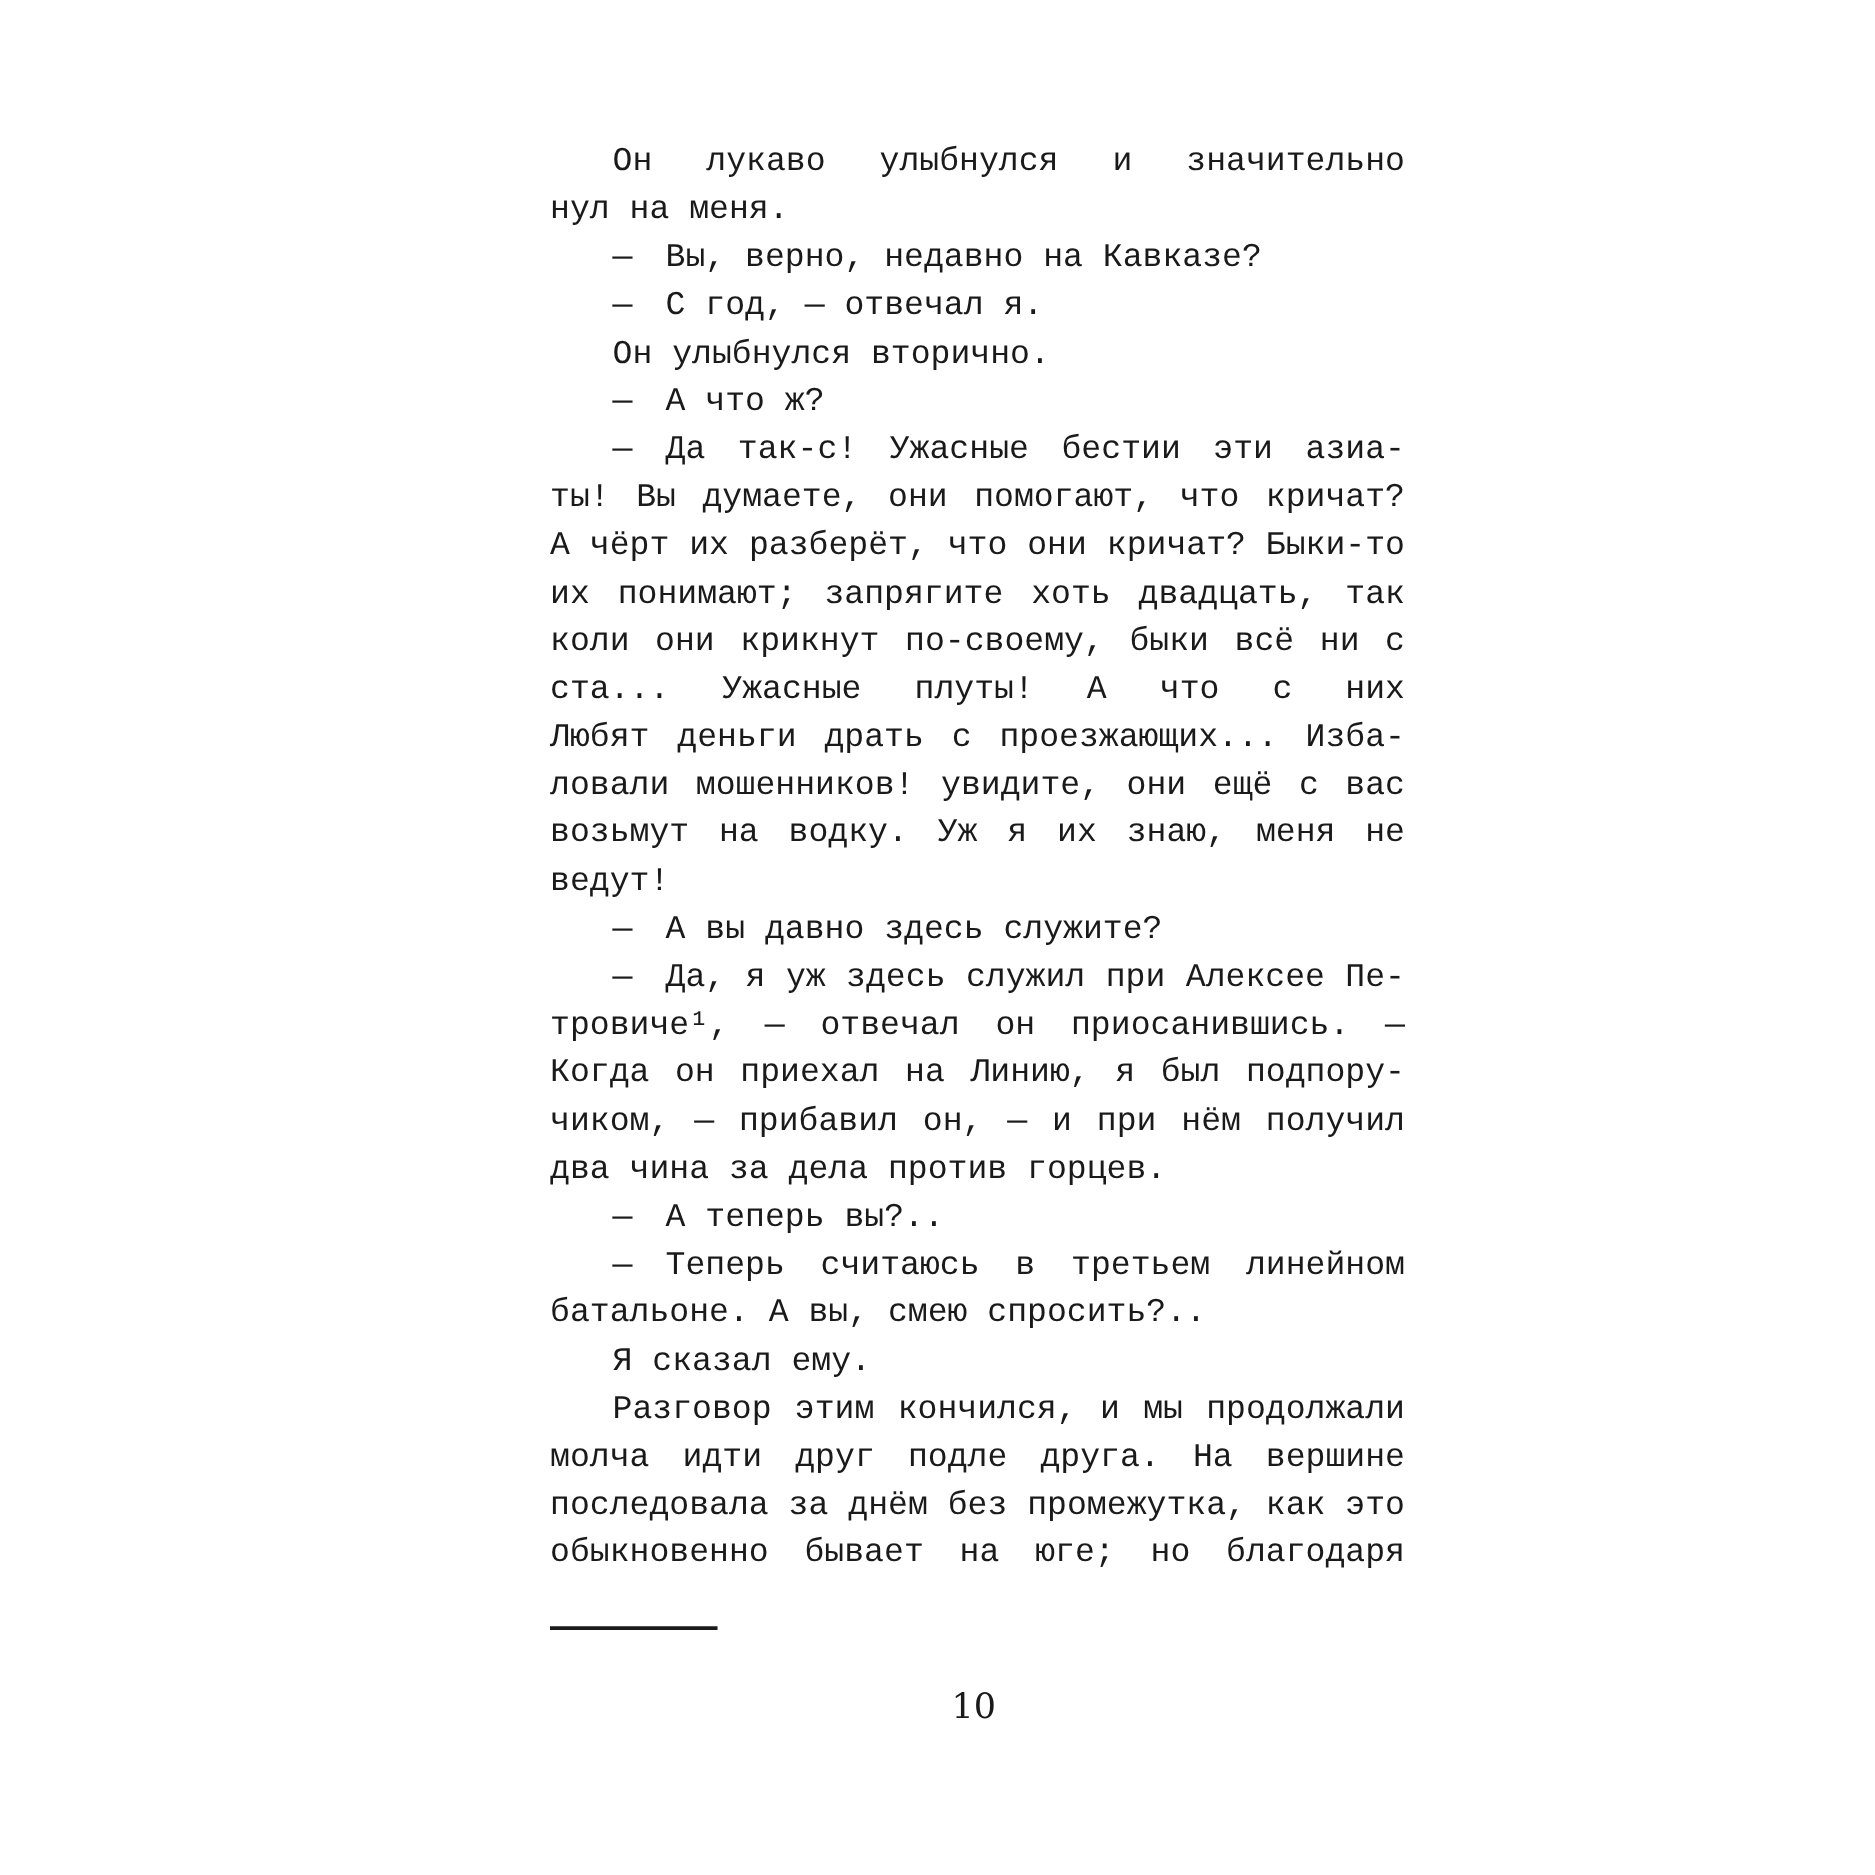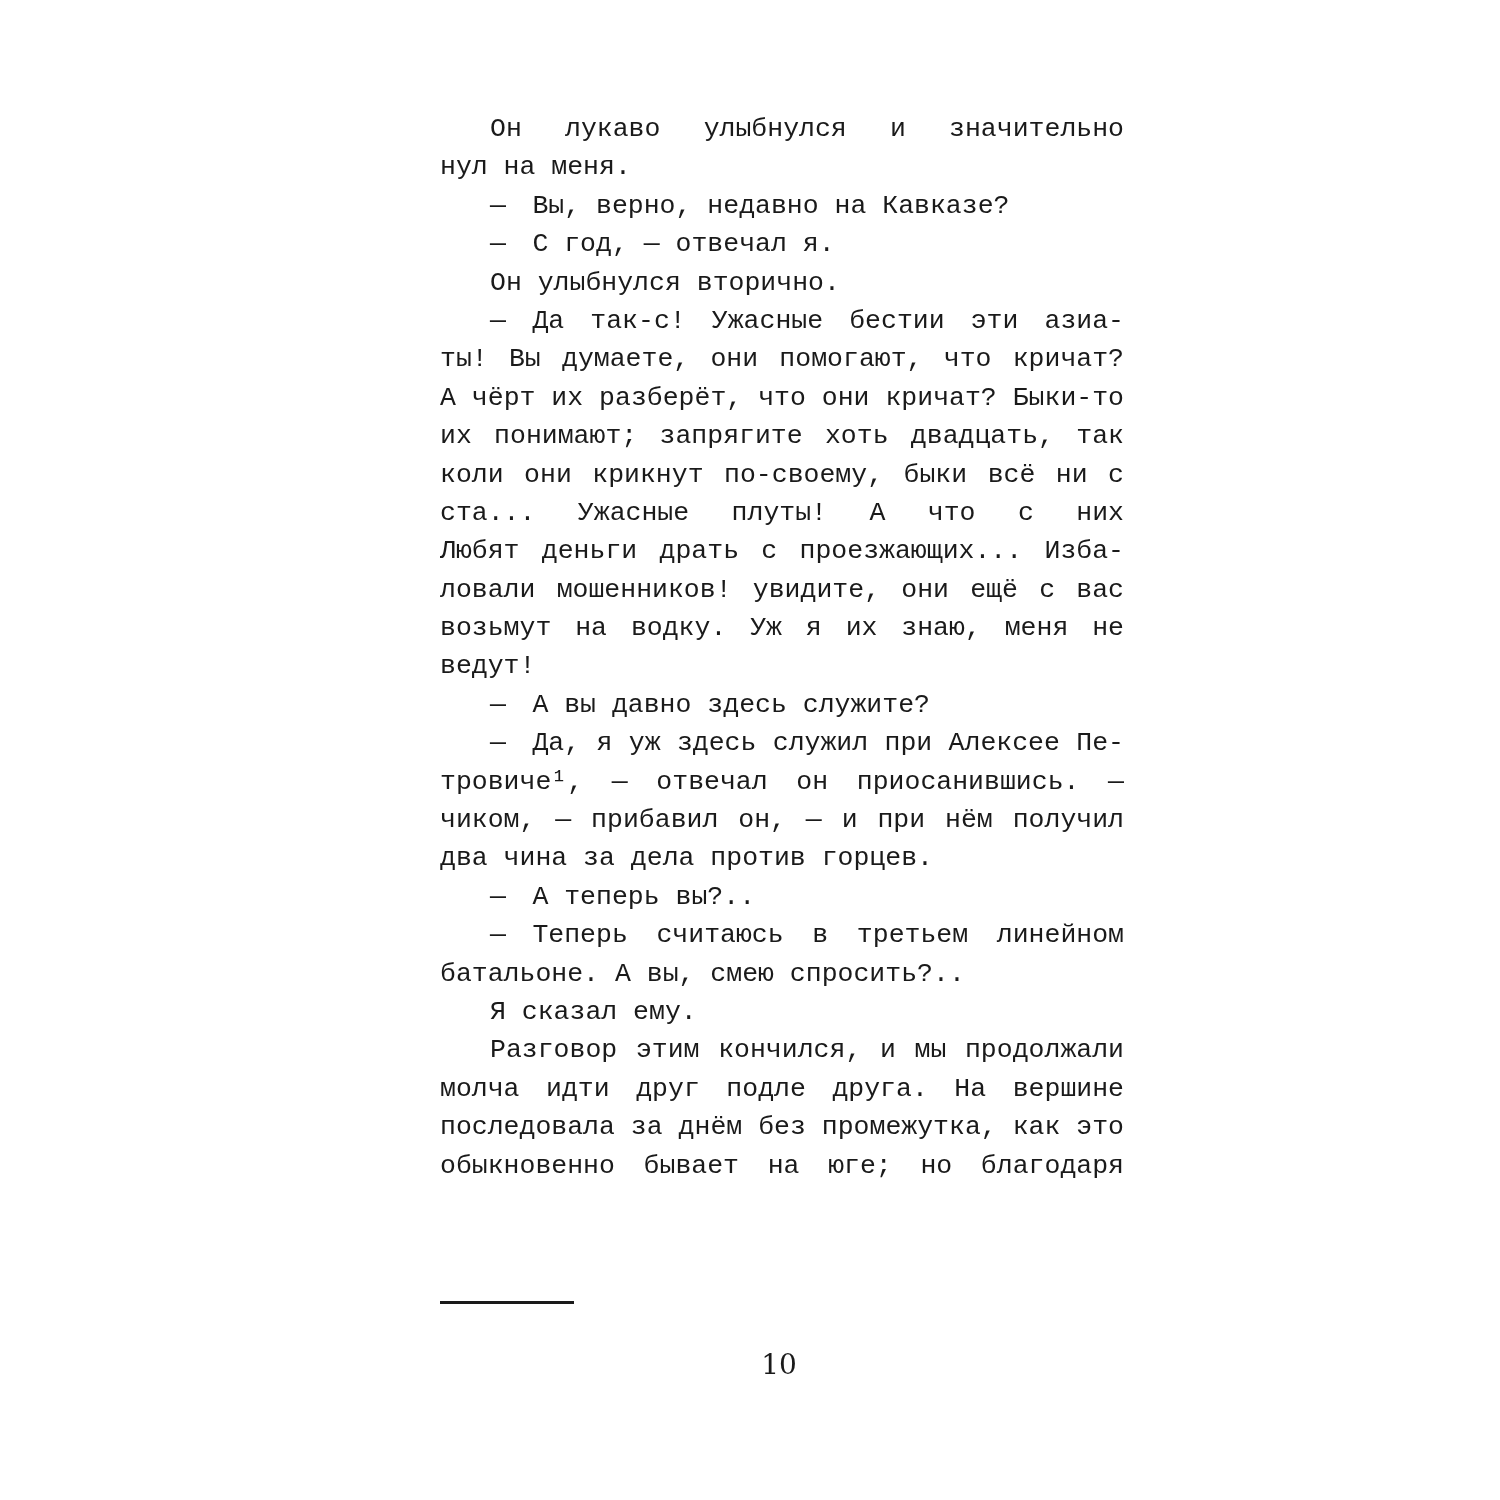--- a/index.html
+++ b/index.html
@@ -85,33 +85,35 @@
 <body>
 
 <div class="page">
 
   <div class="text-column">
       <div class="line ind jl">Он лукаво улыбнулся и значительно взгля-</div>
       <div class="line ll">нул на меня.</div>
       <div class="line ind ll">— Вы, верно, недавно на Кавказе?</div>
       <div class="line ind ll">— С год, — отвечал я.</div>
       <div class="line ind ll">Он улыбнулся вторично.</div>
+      <div class="line ind ll">— А что ж?</div>
       <div class="line ind jl">— Да так-с! Ужасные бестии эти азиа-</div>
       <div class="line jl">ты! Вы думаете, они помогают, что кричат?</div>
       <div class="line jl">А чёрт их разберёт, что они кричат? Быки-то</div>
       <div class="line jl">их понимают; запрягите хоть двадцать, так</div>
       <div class="line jl">коли они крикнут по-своему, быки всё ни с ме-</div>
       <div class="line jl">ста... Ужасные плуты! А что с них возьмёшь?..</div>
       <div class="line jl">Любят деньги драть с проезжающих... Изба-</div>
       <div class="line jl">ловали мошенников! увидите, они ещё с вас</div>
       <div class="line jl">возьмут на водку. Уж я их знаю, меня не про-</div>
       <div class="line ll">ведут!</div>
       <div class="line ind ll">— А вы давно здесь служите?</div>
       <div class="line ind jl">— Да, я уж здесь служил при Алексее Пе-</div>
       <div class="line jl">тровиче¹, — отвечал он приосанившись. —</div>
+      <div class="line jl">Когда он приехал на Линию, я был подпору-</div>
       <div class="line jl">чиком, — прибавил он, — и при нём получил</div>
       <div class="line ll">два чина за дела против горцев.</div>
       <div class="line ind ll">— А теперь вы?..</div>
       <div class="line ind jl">— Теперь считаюсь в третьем линейном</div>
       <div class="line ll">батальоне. А вы, смею спросить?..</div>
       <div class="line ind ll">Я сказал ему.</div>
       <div class="line ind jl">Разговор этим кончился, и мы продолжали</div>
       <div class="line jl">молча идти друг подле друга. На вершине горы</div>
       <div class="line jl">последовала за днём без промежутка, как это</div>
       <div class="line jl">обыкновенно бывает на юге; но благодаря</div>

